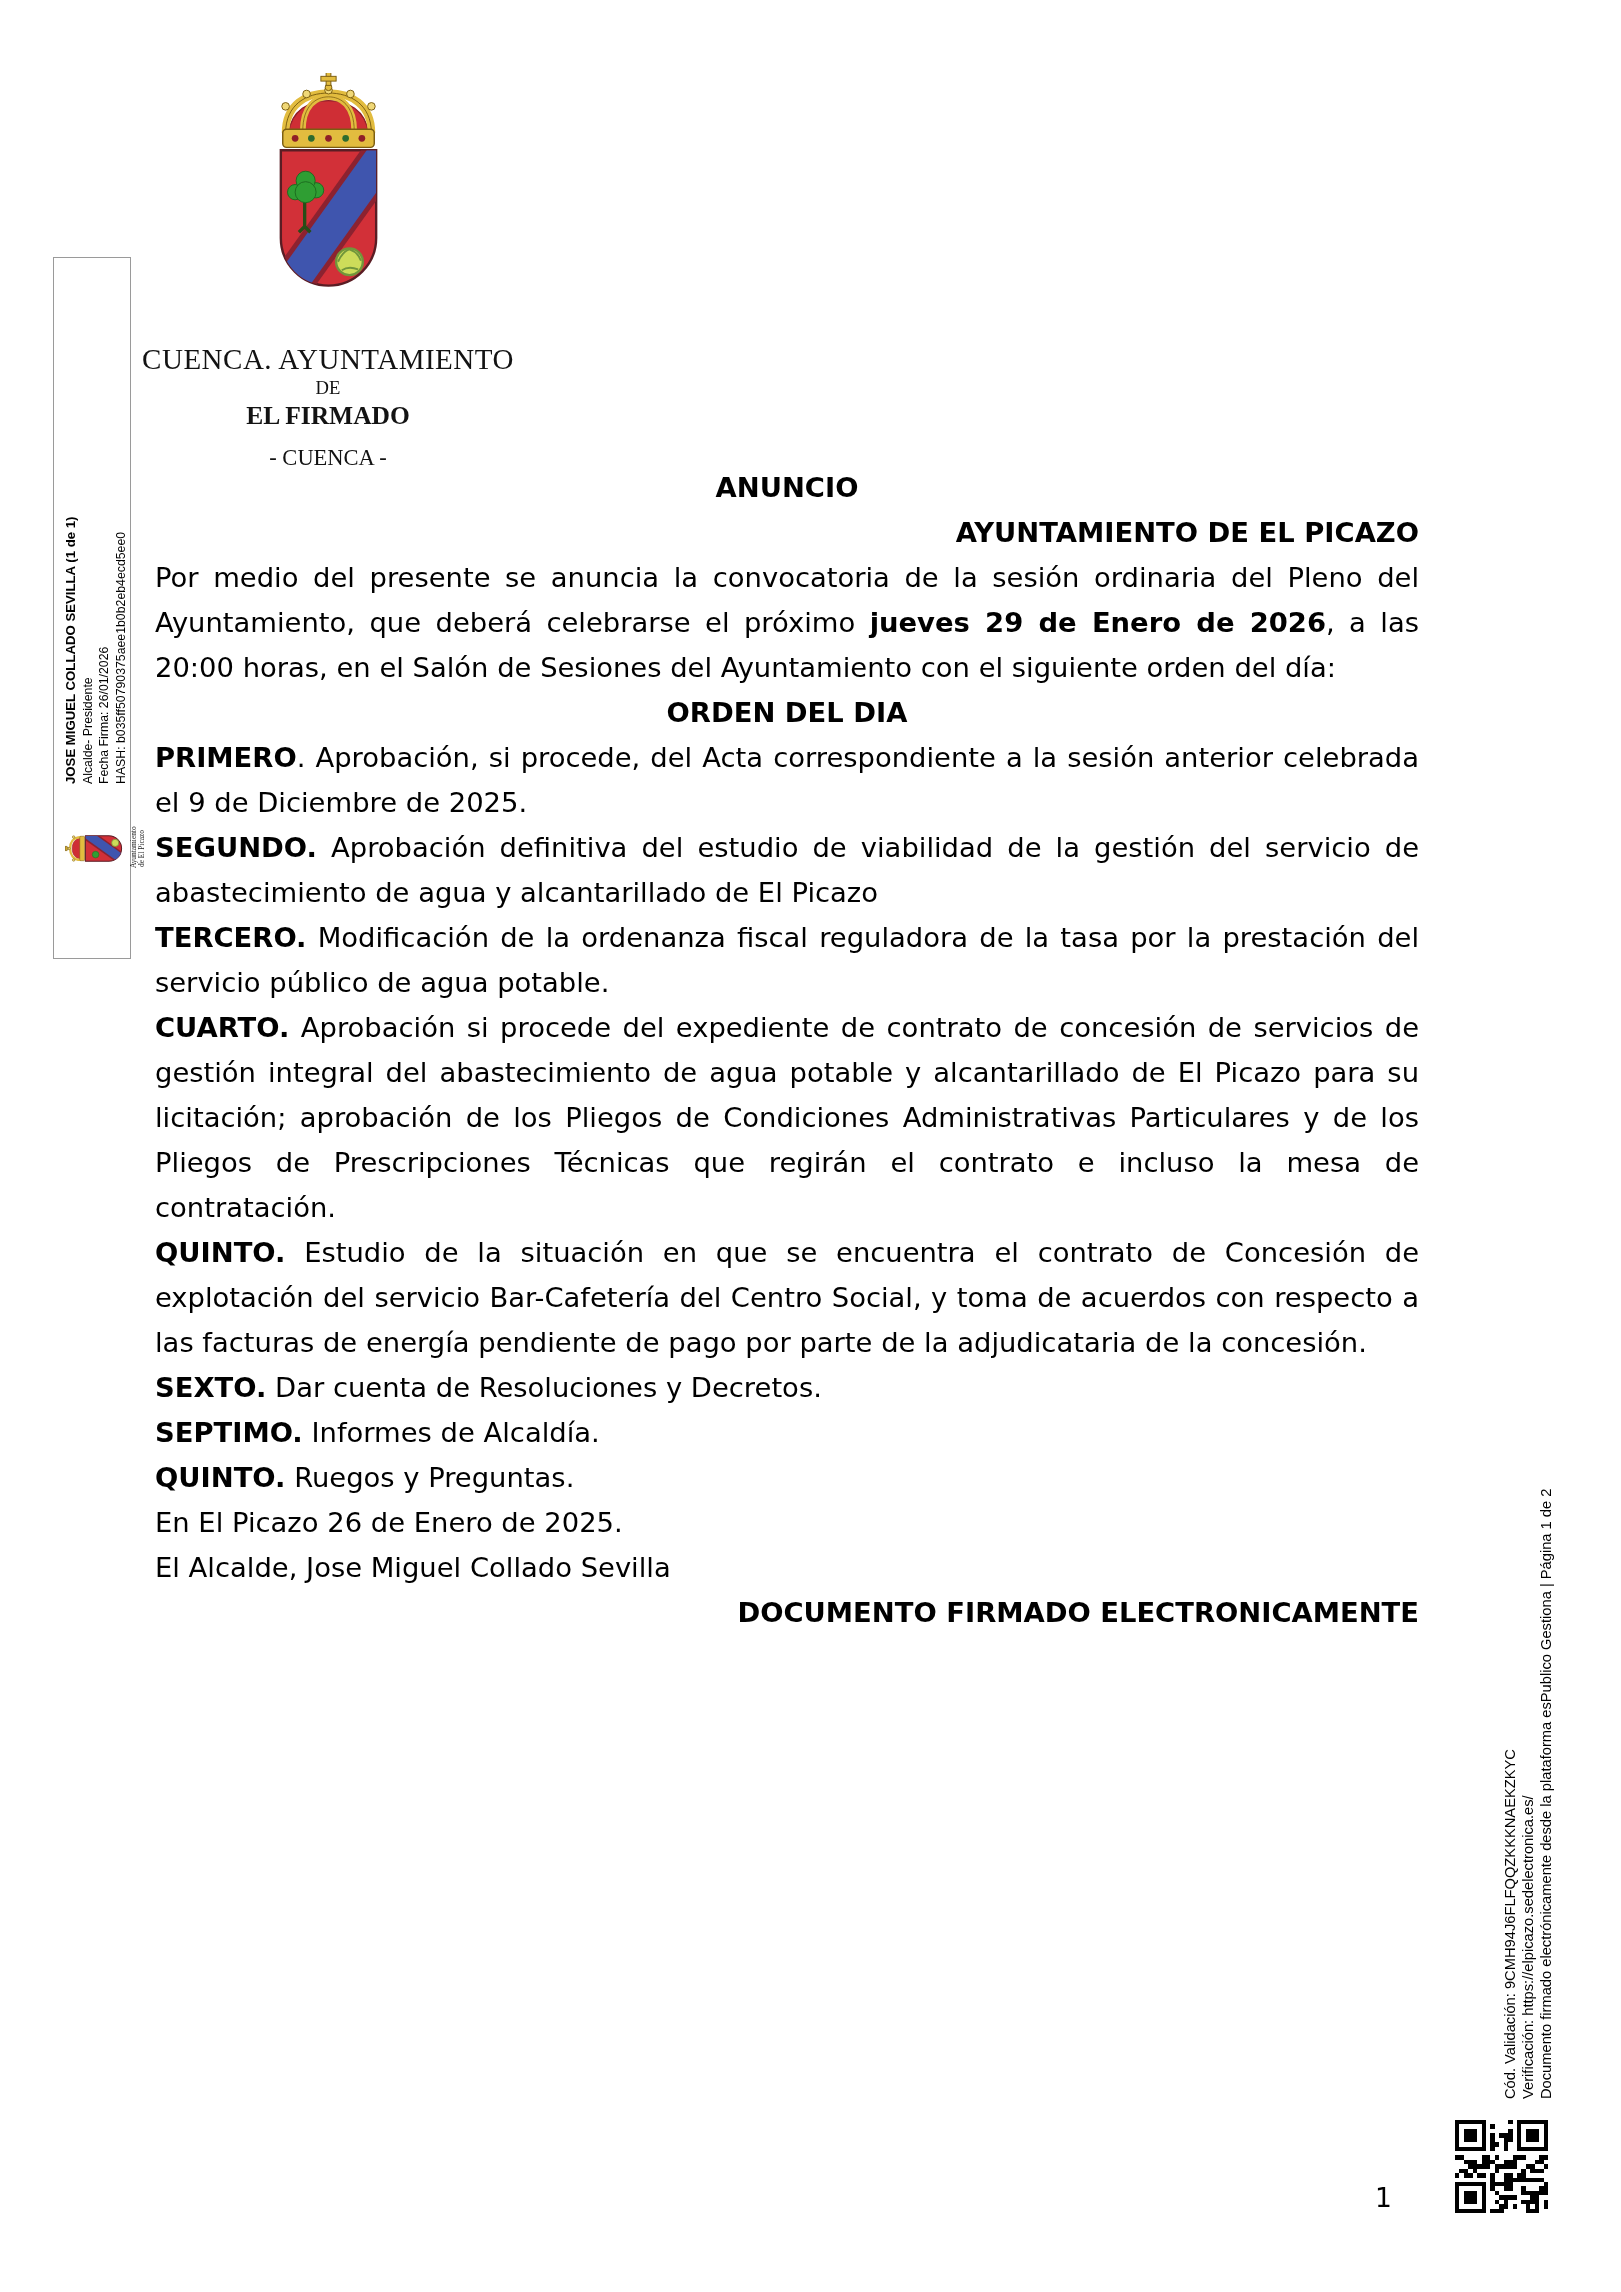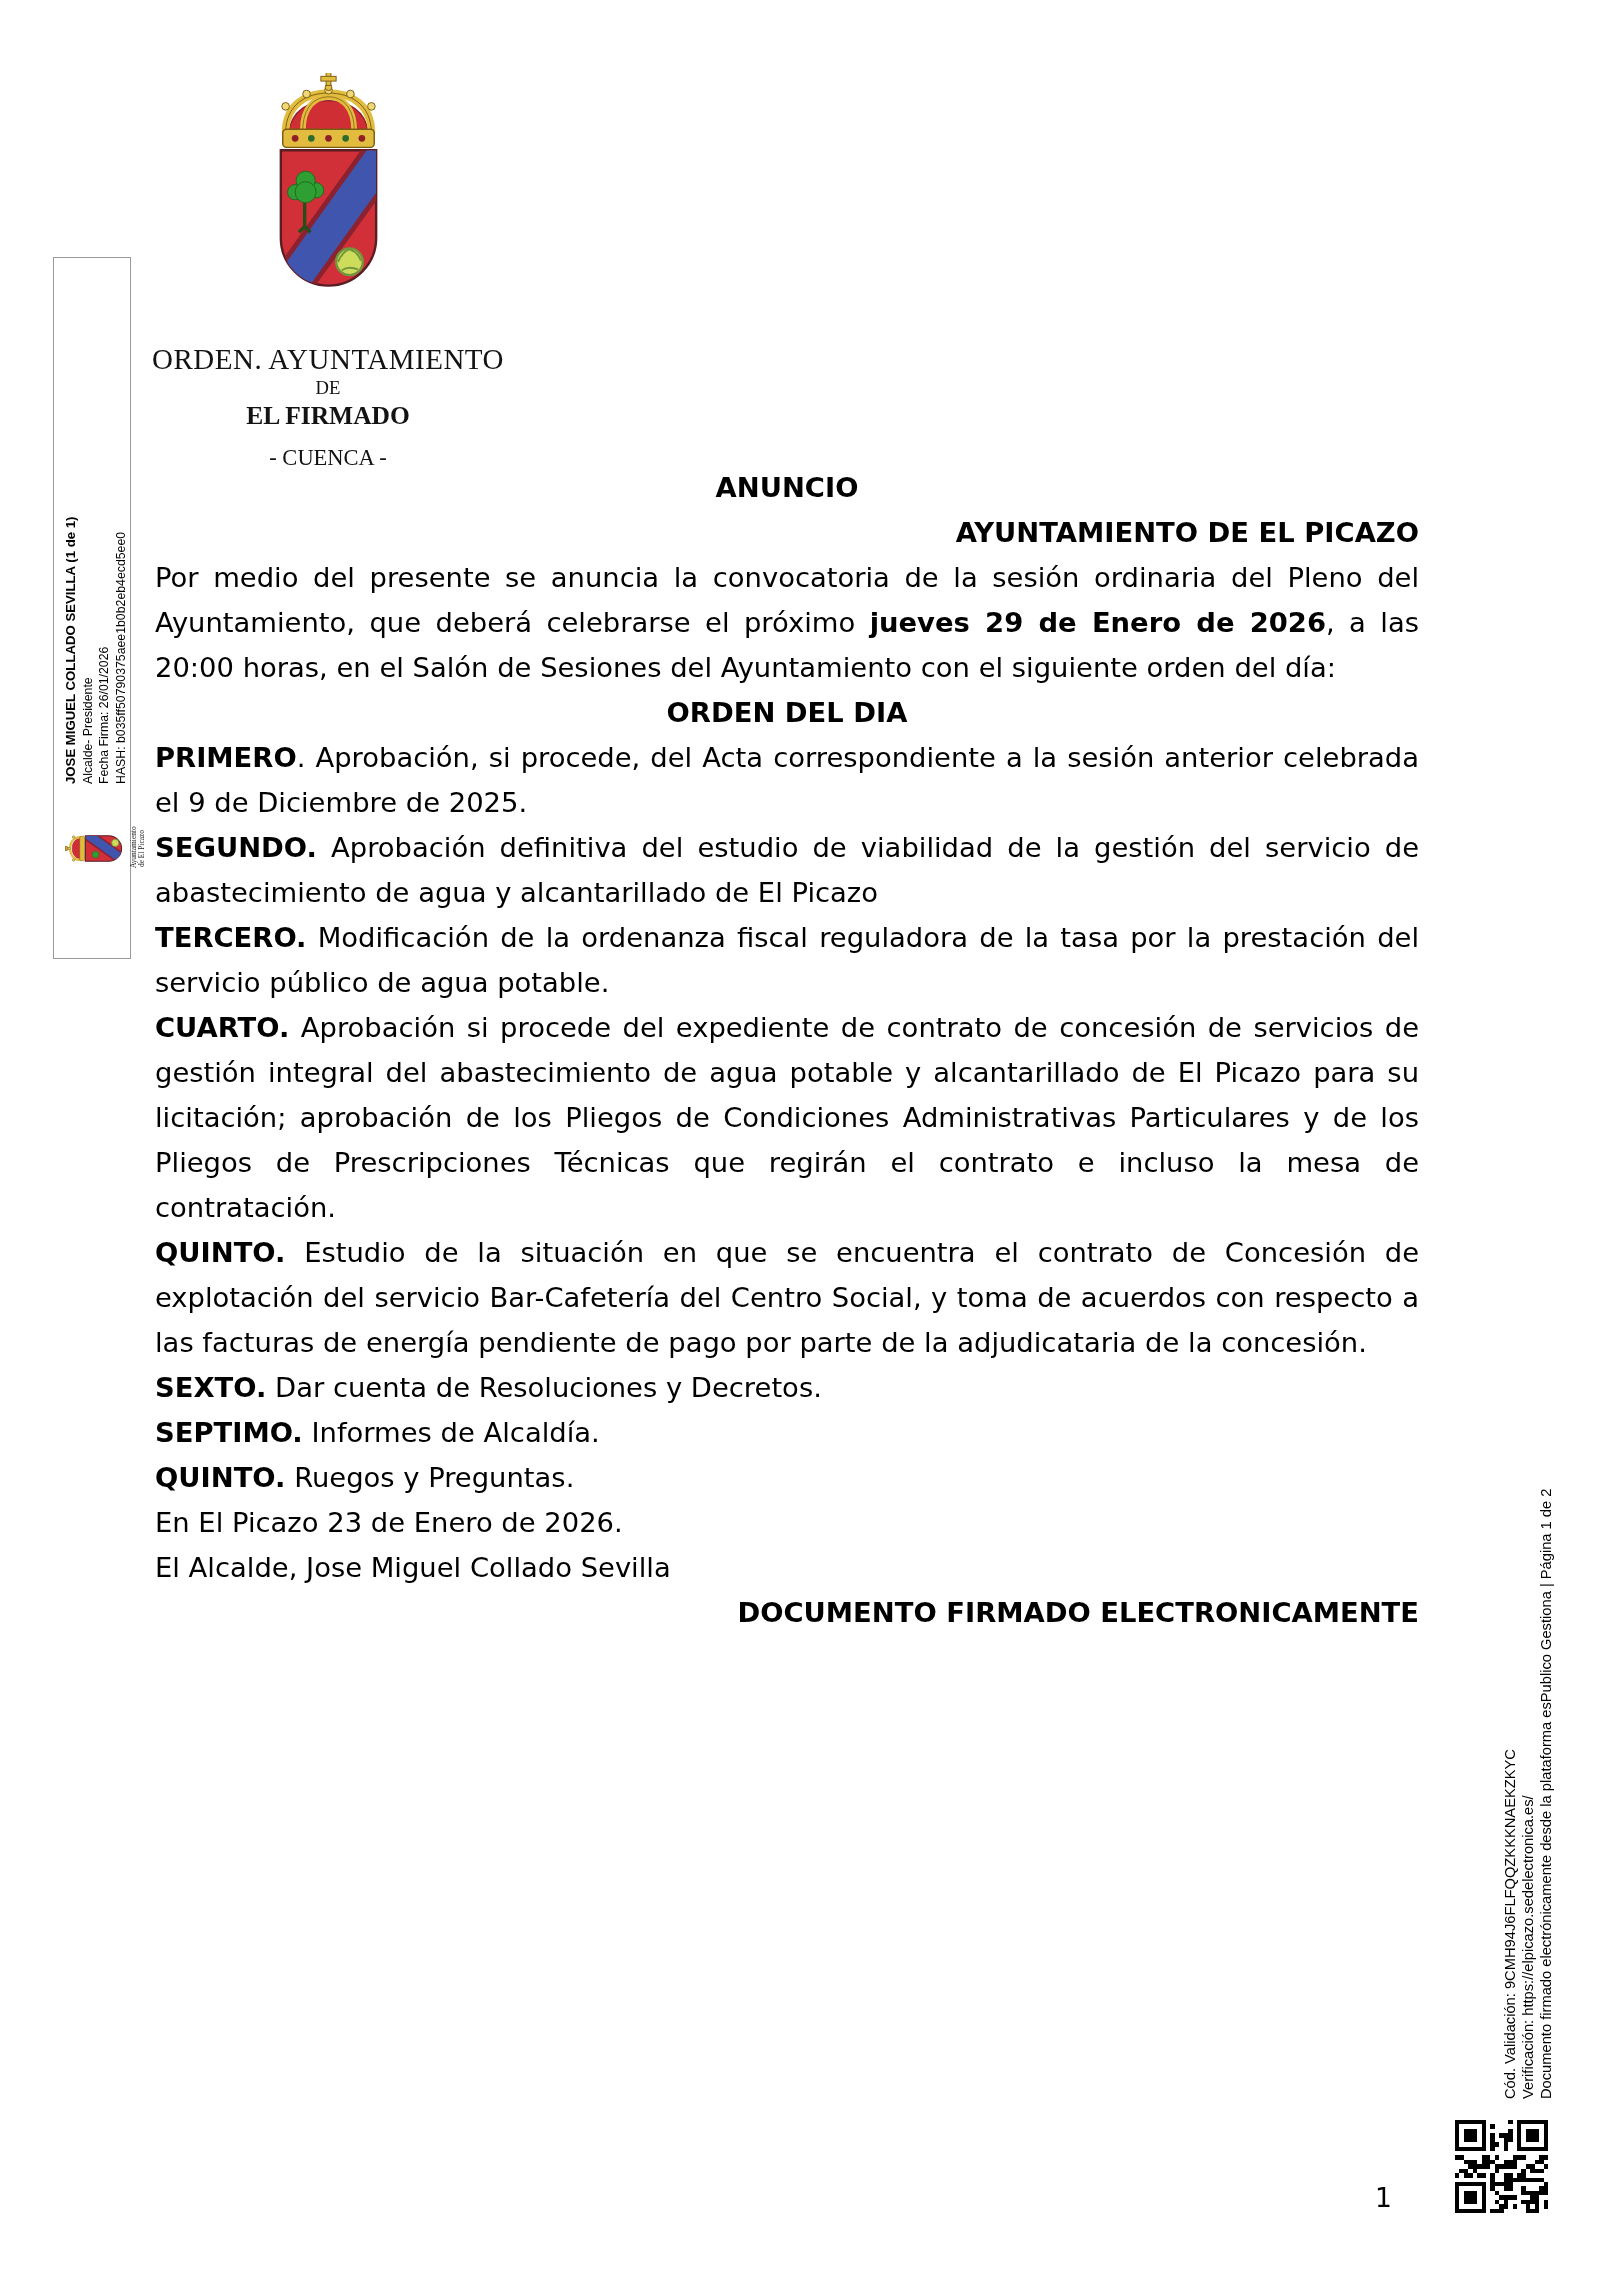--- a/index.html
+++ b/index.html
@@ -108,21 +108,21 @@
     </g>
 
     <g>
       <circle cx="97" cy="197" r="14" fill="#cddc5a" stroke="#71963b" stroke-width="2.5"></circle>
       <path d="M85,197 Q90,186 97,184 M97,184 Q106,187 109,196 M89,206 Q96,201 106,205" fill="none" stroke="#71963b" stroke-width="2"></path>
     </g>
   </svg>
 </div>
 
 <div class="abs org-header">
-  <div class="oh1">ORDEN. AYUNTAMIENTO</div>
+  <div class="oh1">CUENCA. AYUNTAMIENTO</div>
   <div class="oh2">DE</div>
   <div class="oh3">EL FIRMADO</div>
   <div class="oh4">- CUENCA -</div>
 </div>
 
 <div class="abs sig-box"></div>
 <div class="abs sig-rotor">
   <div class="sig-name">JOSE MIGUEL COLLADO SEVILLA (1 de 1)</div>
   <div class="sig-line">Alcalde- Presidente</div>
   <div class="sig-line">Fecha Firma: 26/01/2026</div>
@@ -171,21 +171,21 @@
 
   <p class="item"><strong>PRIMERO</strong><span>. Aprobación, si procede, del Acta correspondiente a la sesión anterior celebrada el 9 de Diciembre de 2025.</span></p>
   <p class="item"><strong>SEGUNDO.</strong><span> Aprobación definitiva del estudio de viabilidad de la gestión del servicio de abastecimiento de agua y alcantarillado de El Picazo</span></p>
   <p class="item"><strong>TERCERO.</strong><span> Modificación de la ordenanza fiscal reguladora de la tasa por la prestación del servicio público de agua potable.</span></p>
   <p class="item"><strong>CUARTO.</strong><span> Aprobación si procede del expediente de contrato de concesión de servicios de gestión integral del abastecimiento de agua potable y alcantarillado de El Picazo para su licitación; aprobación de los Pliegos de Condiciones Administrativas Particulares y de los Pliegos de Prescripciones Técnicas que regirán el contrato e incluso la mesa de contratación.</span></p>
   <p class="item"><strong>QUINTO.</strong><span> Estudio de la situación en que se encuentra el contrato de Concesión de explotación del servicio  Bar-Cafetería del Centro Social, y toma de acuerdos con respecto a las facturas de energía pendiente de pago por parte de la adjudicataria de la concesión.</span></p>
   <p class="item"><strong>SEXTO.</strong><span> Dar cuenta de Resoluciones y Decretos.</span></p>
   <p class="item"><strong>SEPTIMO.</strong><span> Informes de Alcaldía.</span></p>
   <p class="item"><strong>QUINTO.</strong><span> Ruegos y Preguntas.</span></p>
 
-  <p class="closing">En El Picazo 23 de Enero de 2026.</p>
+  <p class="closing">En El Picazo 26 de Enero de 2025.</p>
   <p class="closing">El Alcalde, Jose Miguel Collado Sevilla</p>
 
   <p class="doc-footer">DOCUMENTO FIRMADO ELECTRONICAMENTE</p>
 </div>
 
 <div class="abs side-text">
   <div>Cód. Validación: 9CMH94J6FLFQQZKKKNAEKZKYC</div>
   <div>Verificación: https://elpicazo.sedelectronica.es/</div>
   <div>Documento firmado electrónicamente desde la plataforma esPublico Gestiona | Página 1 de 2</div>
 </div>

